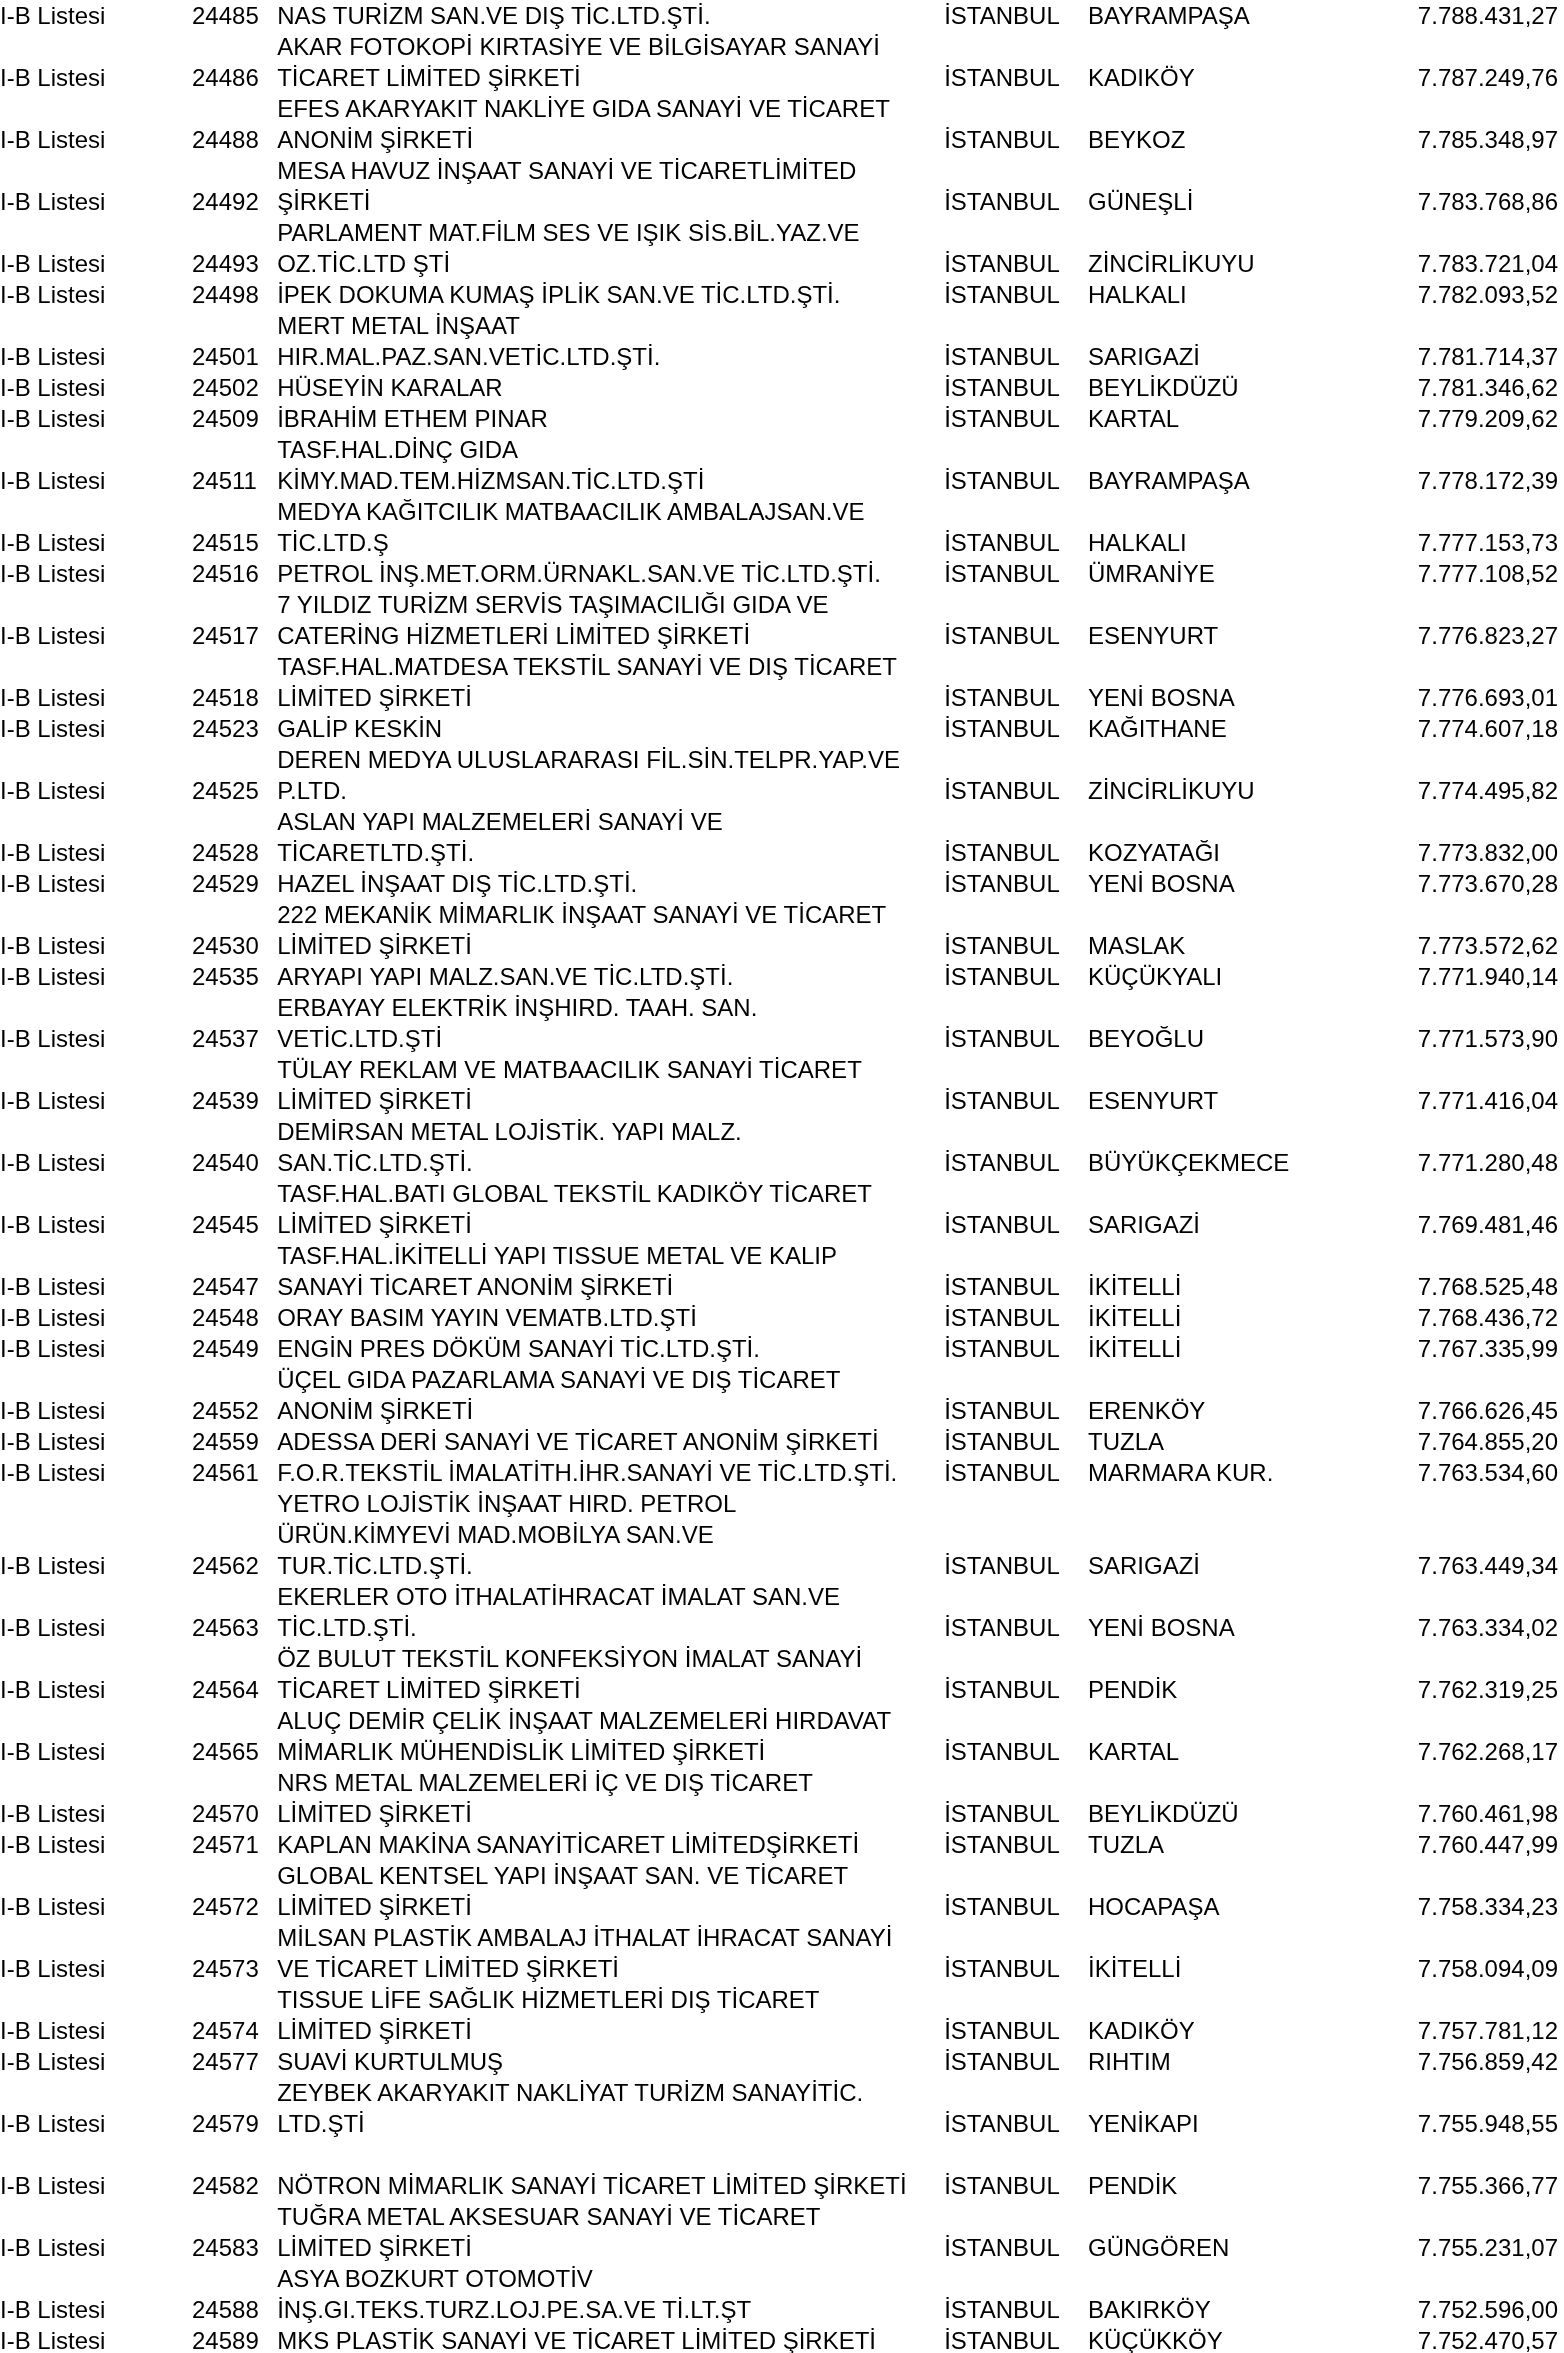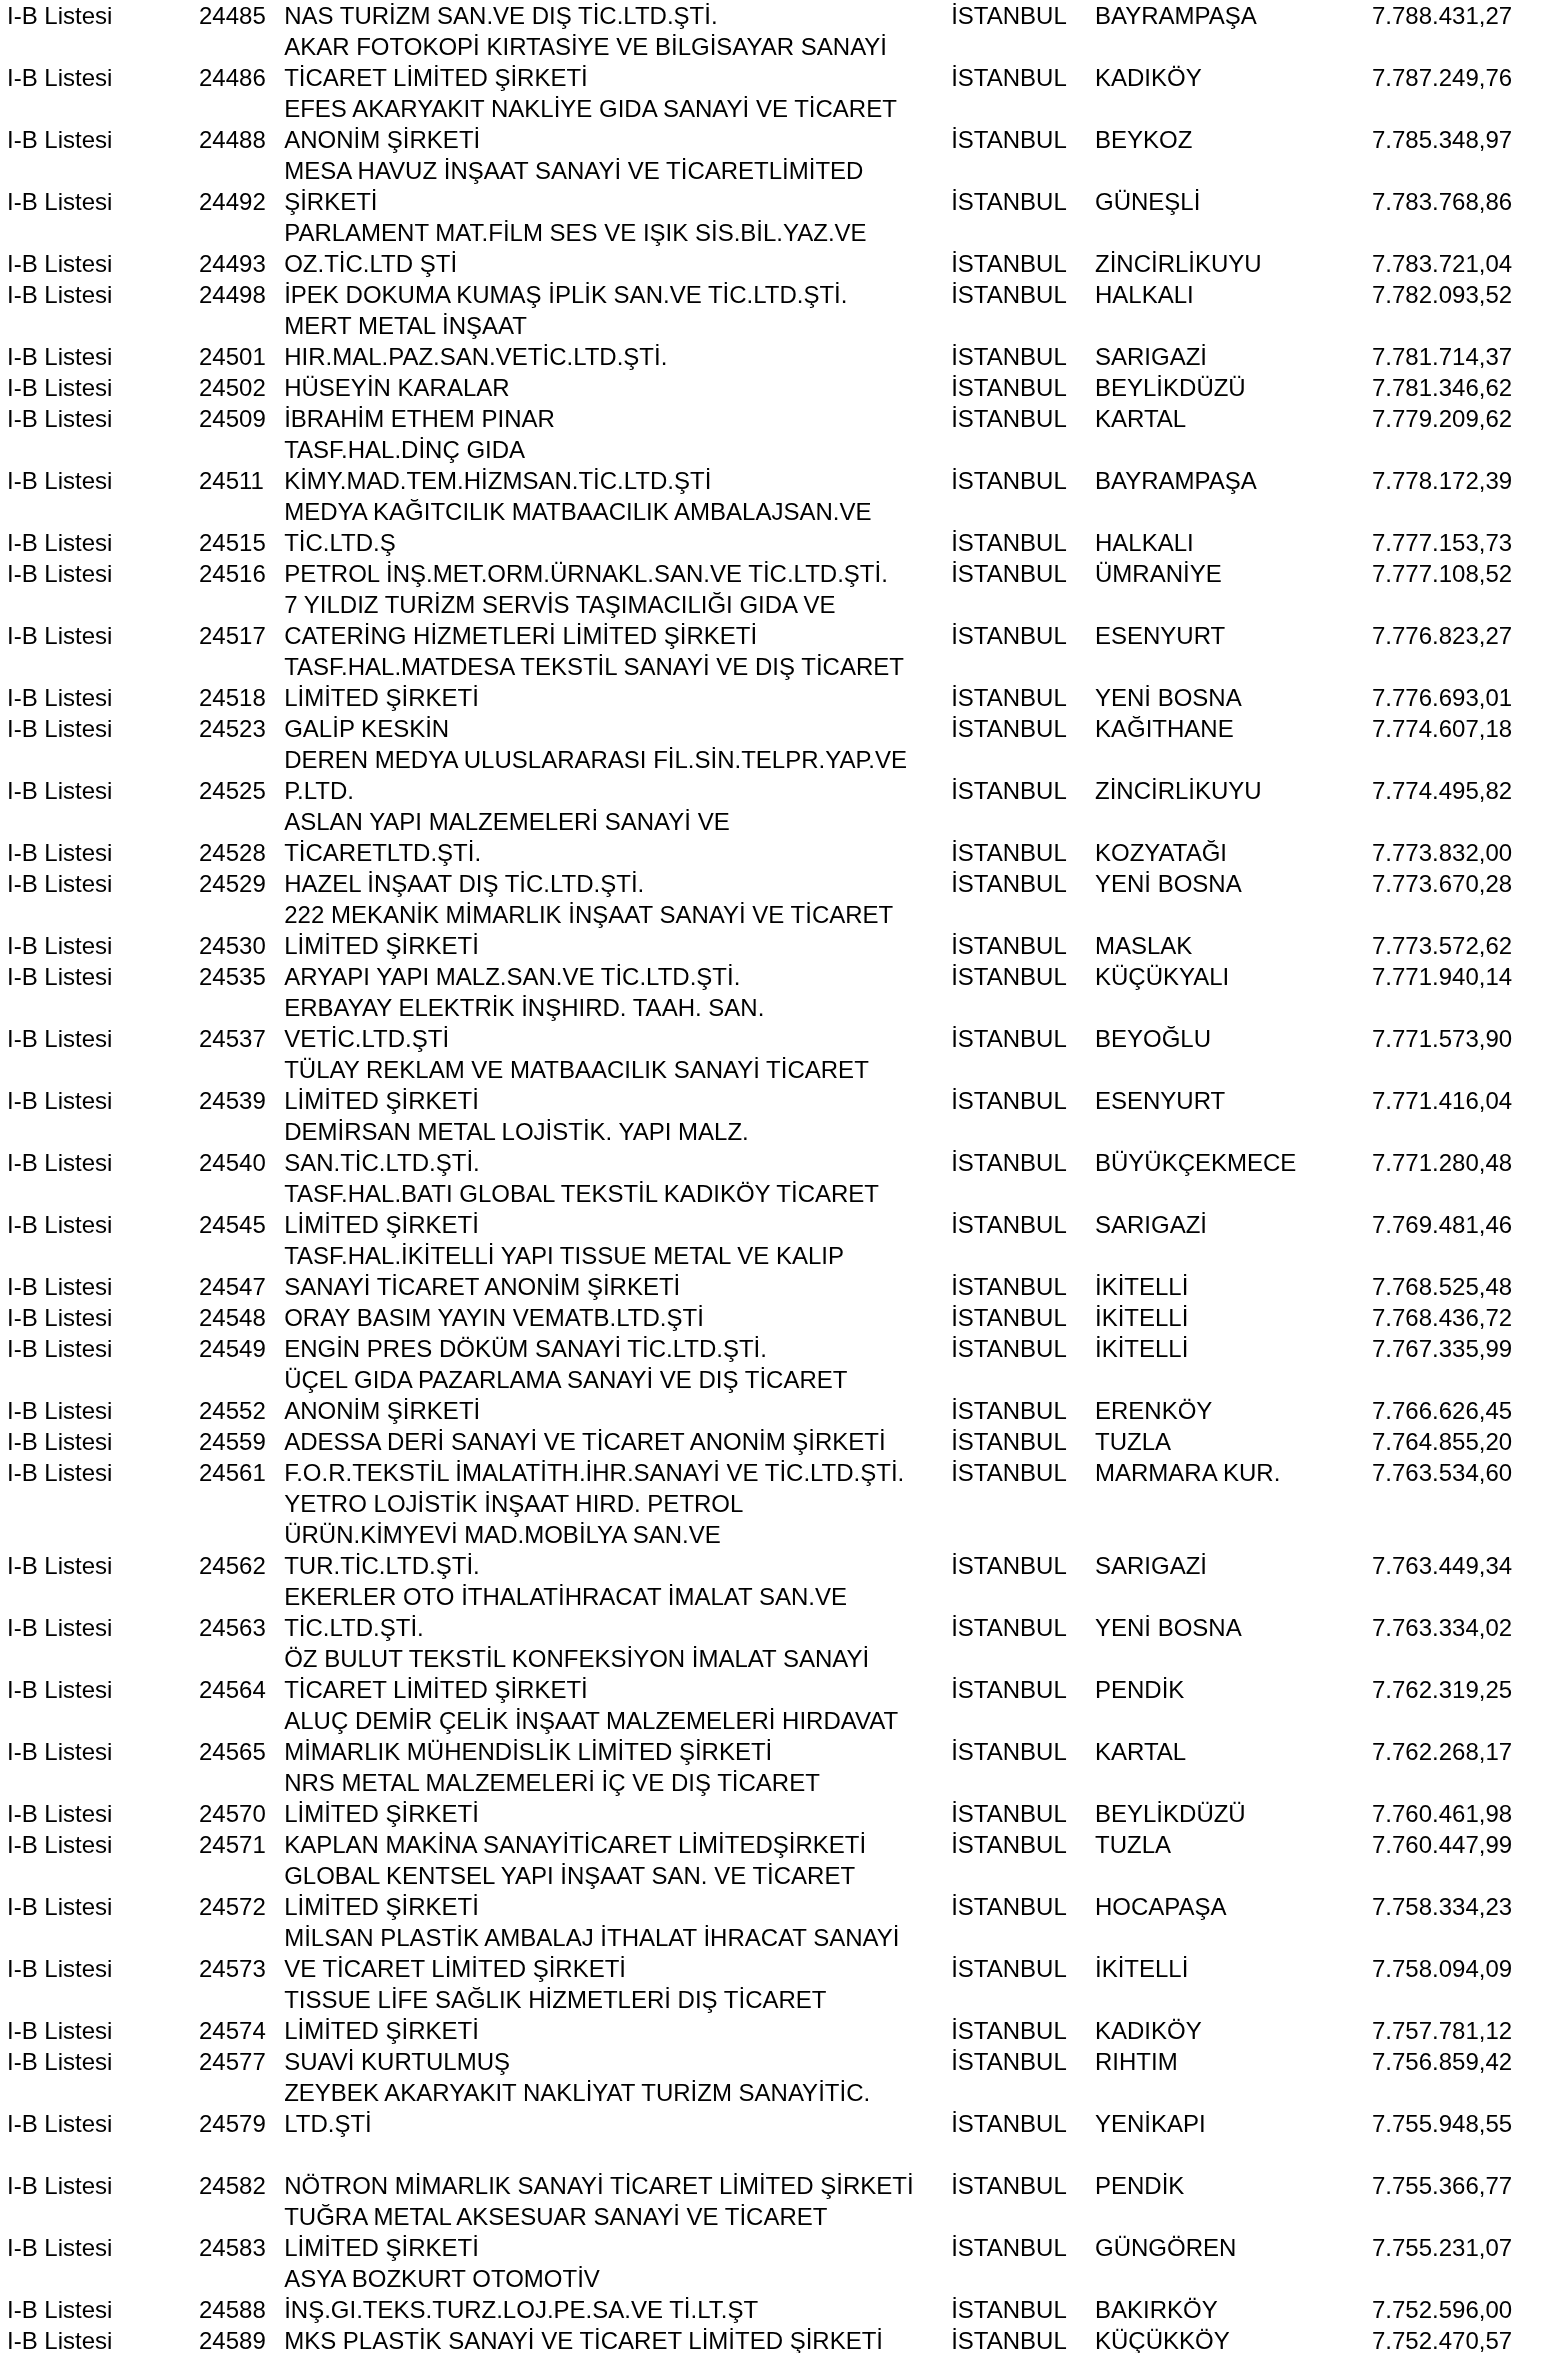--- a/index.html
+++ b/index.html
@@ -25,21 +25,20 @@
       display: flex;
       align-items: flex-end;
       font-size: 24px;
       line-height: 31px;
     }
     .col-list {
       width: 192px;
       flex: 0 0 192px;
       white-space: nowrap;
       align-self: flex-end;
-      padding-left: 7px;
     }
     .col-no {
       width: 79px;
       flex: 0 0 79px;
       text-align: left;
       white-space: nowrap;
       align-self: flex-end;
     }
     .col-name {
       width: 667px;
@@ -61,20 +60,21 @@
       align-self: flex-end;
     }
     .col-district {
       width: 277px;
       flex: 0 0 277px;
       white-space: nowrap;
       align-self: flex-end;
     }
     .col-amount {
       flex: 1 1 auto;
+      text-align: right;
       padding-right: 7px;
       white-space: nowrap;
       align-self: flex-end;
     }
   </style>
 </head>
 <body>
 
 <div class="doc-table" id="table">
     <div class="row">

